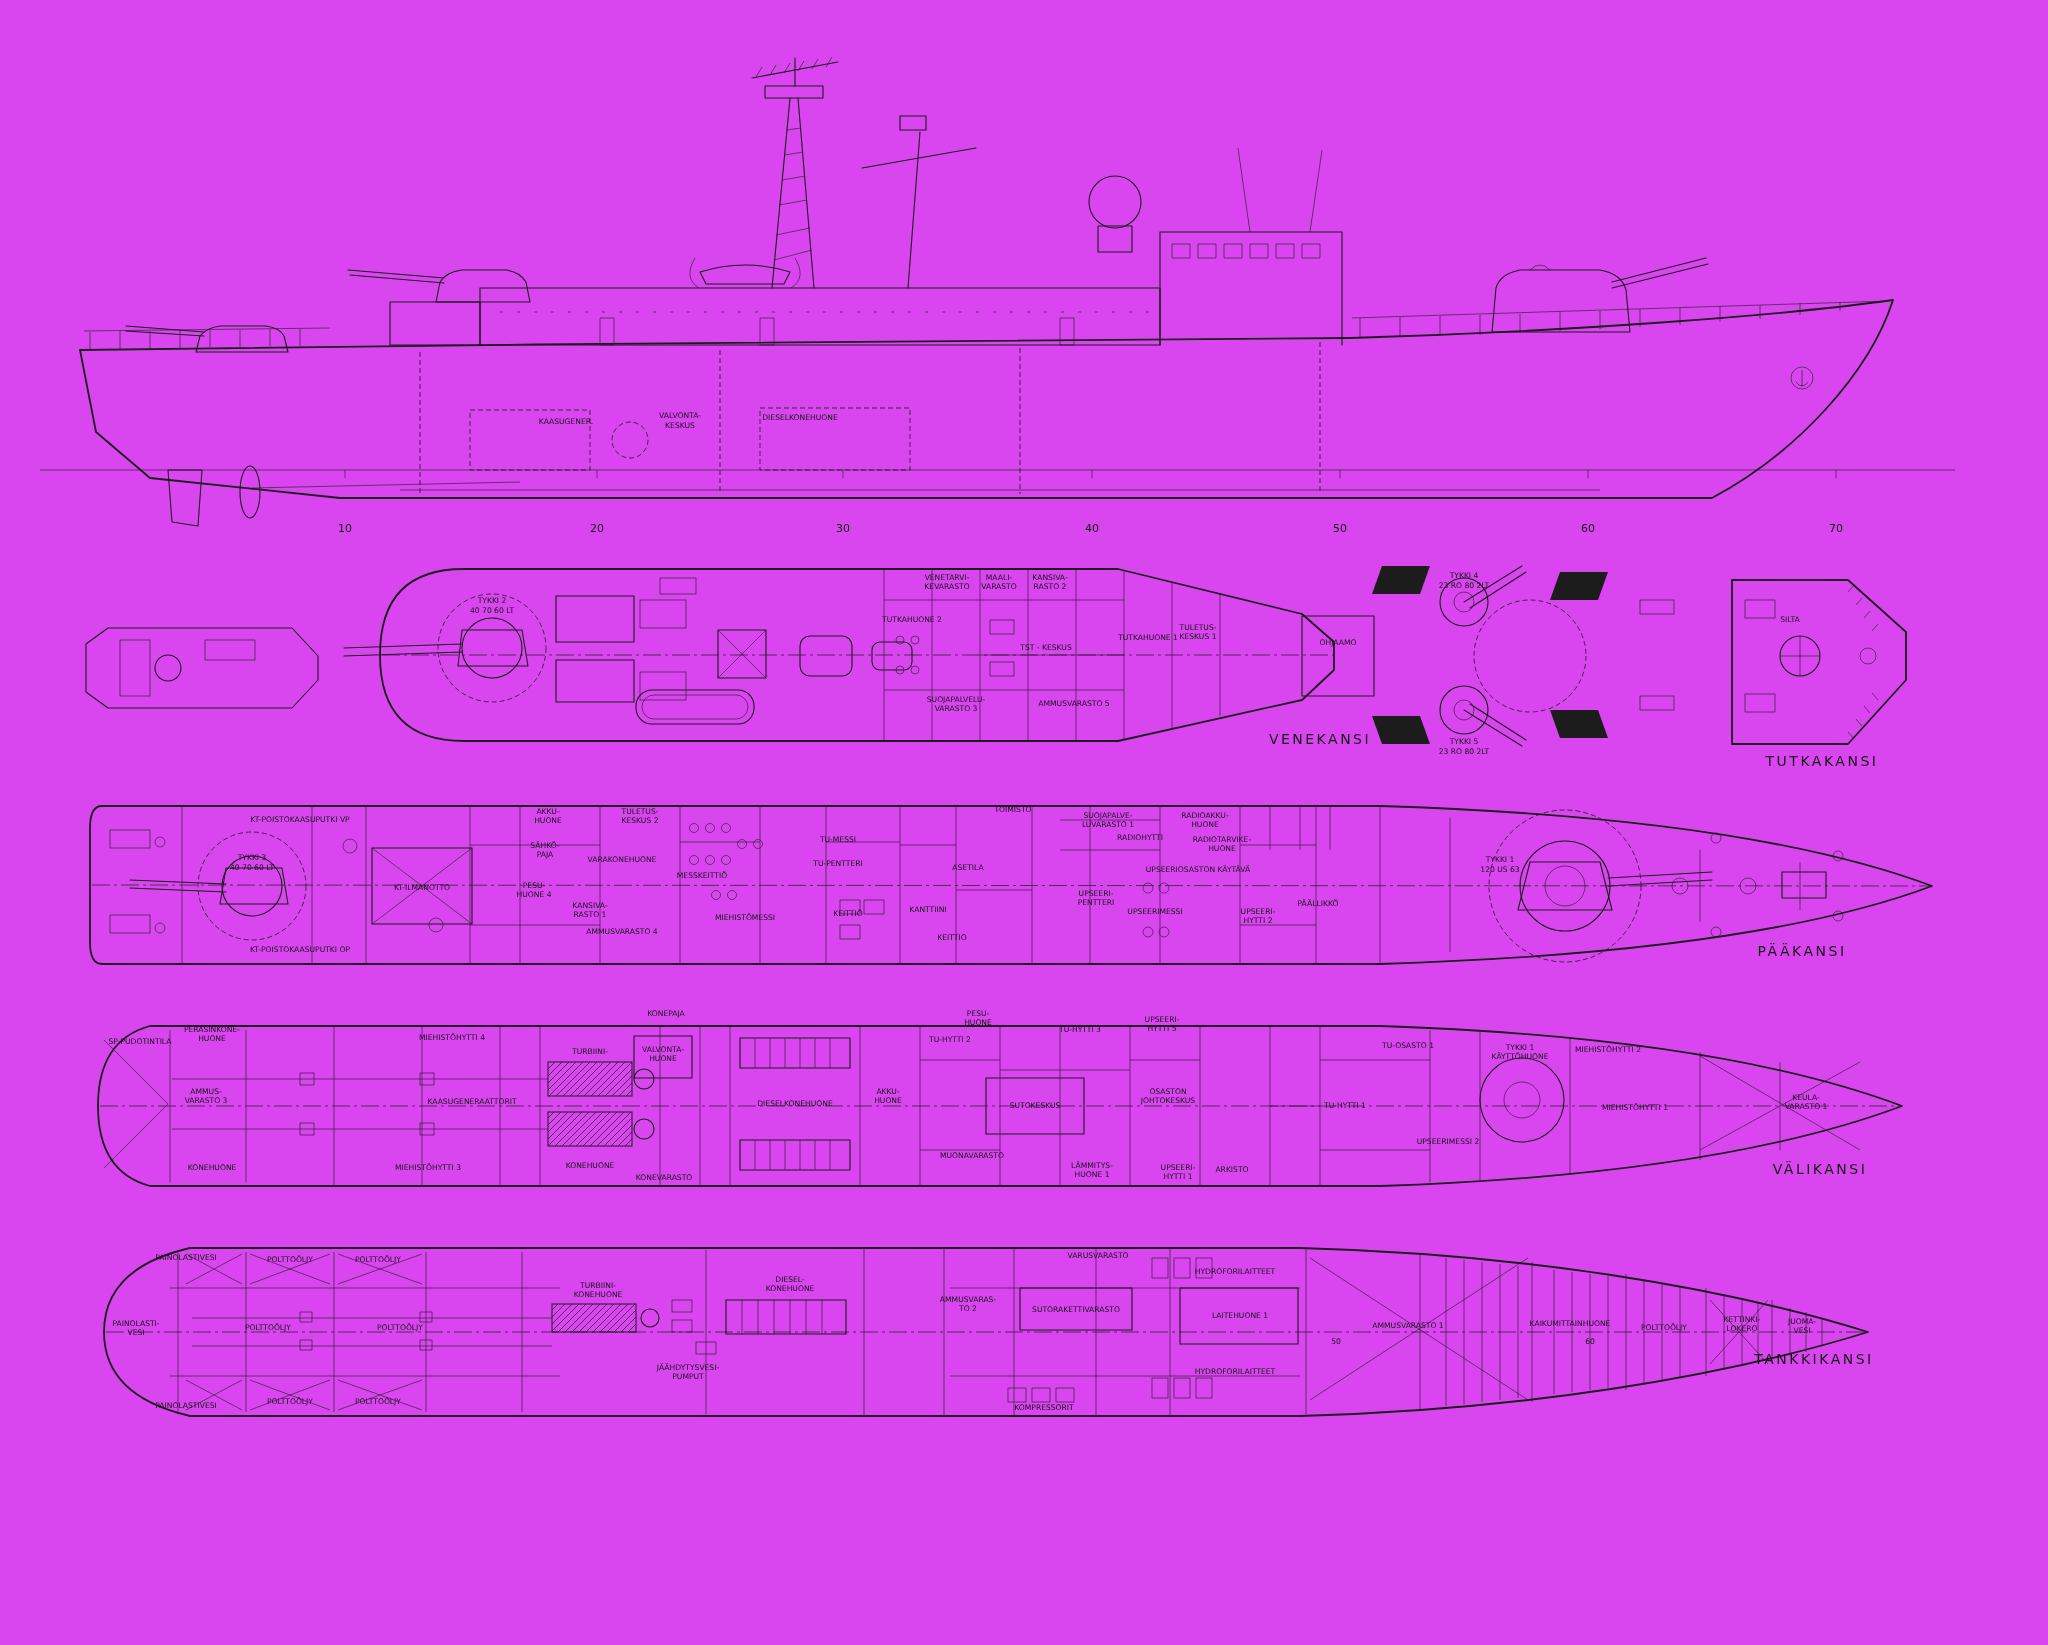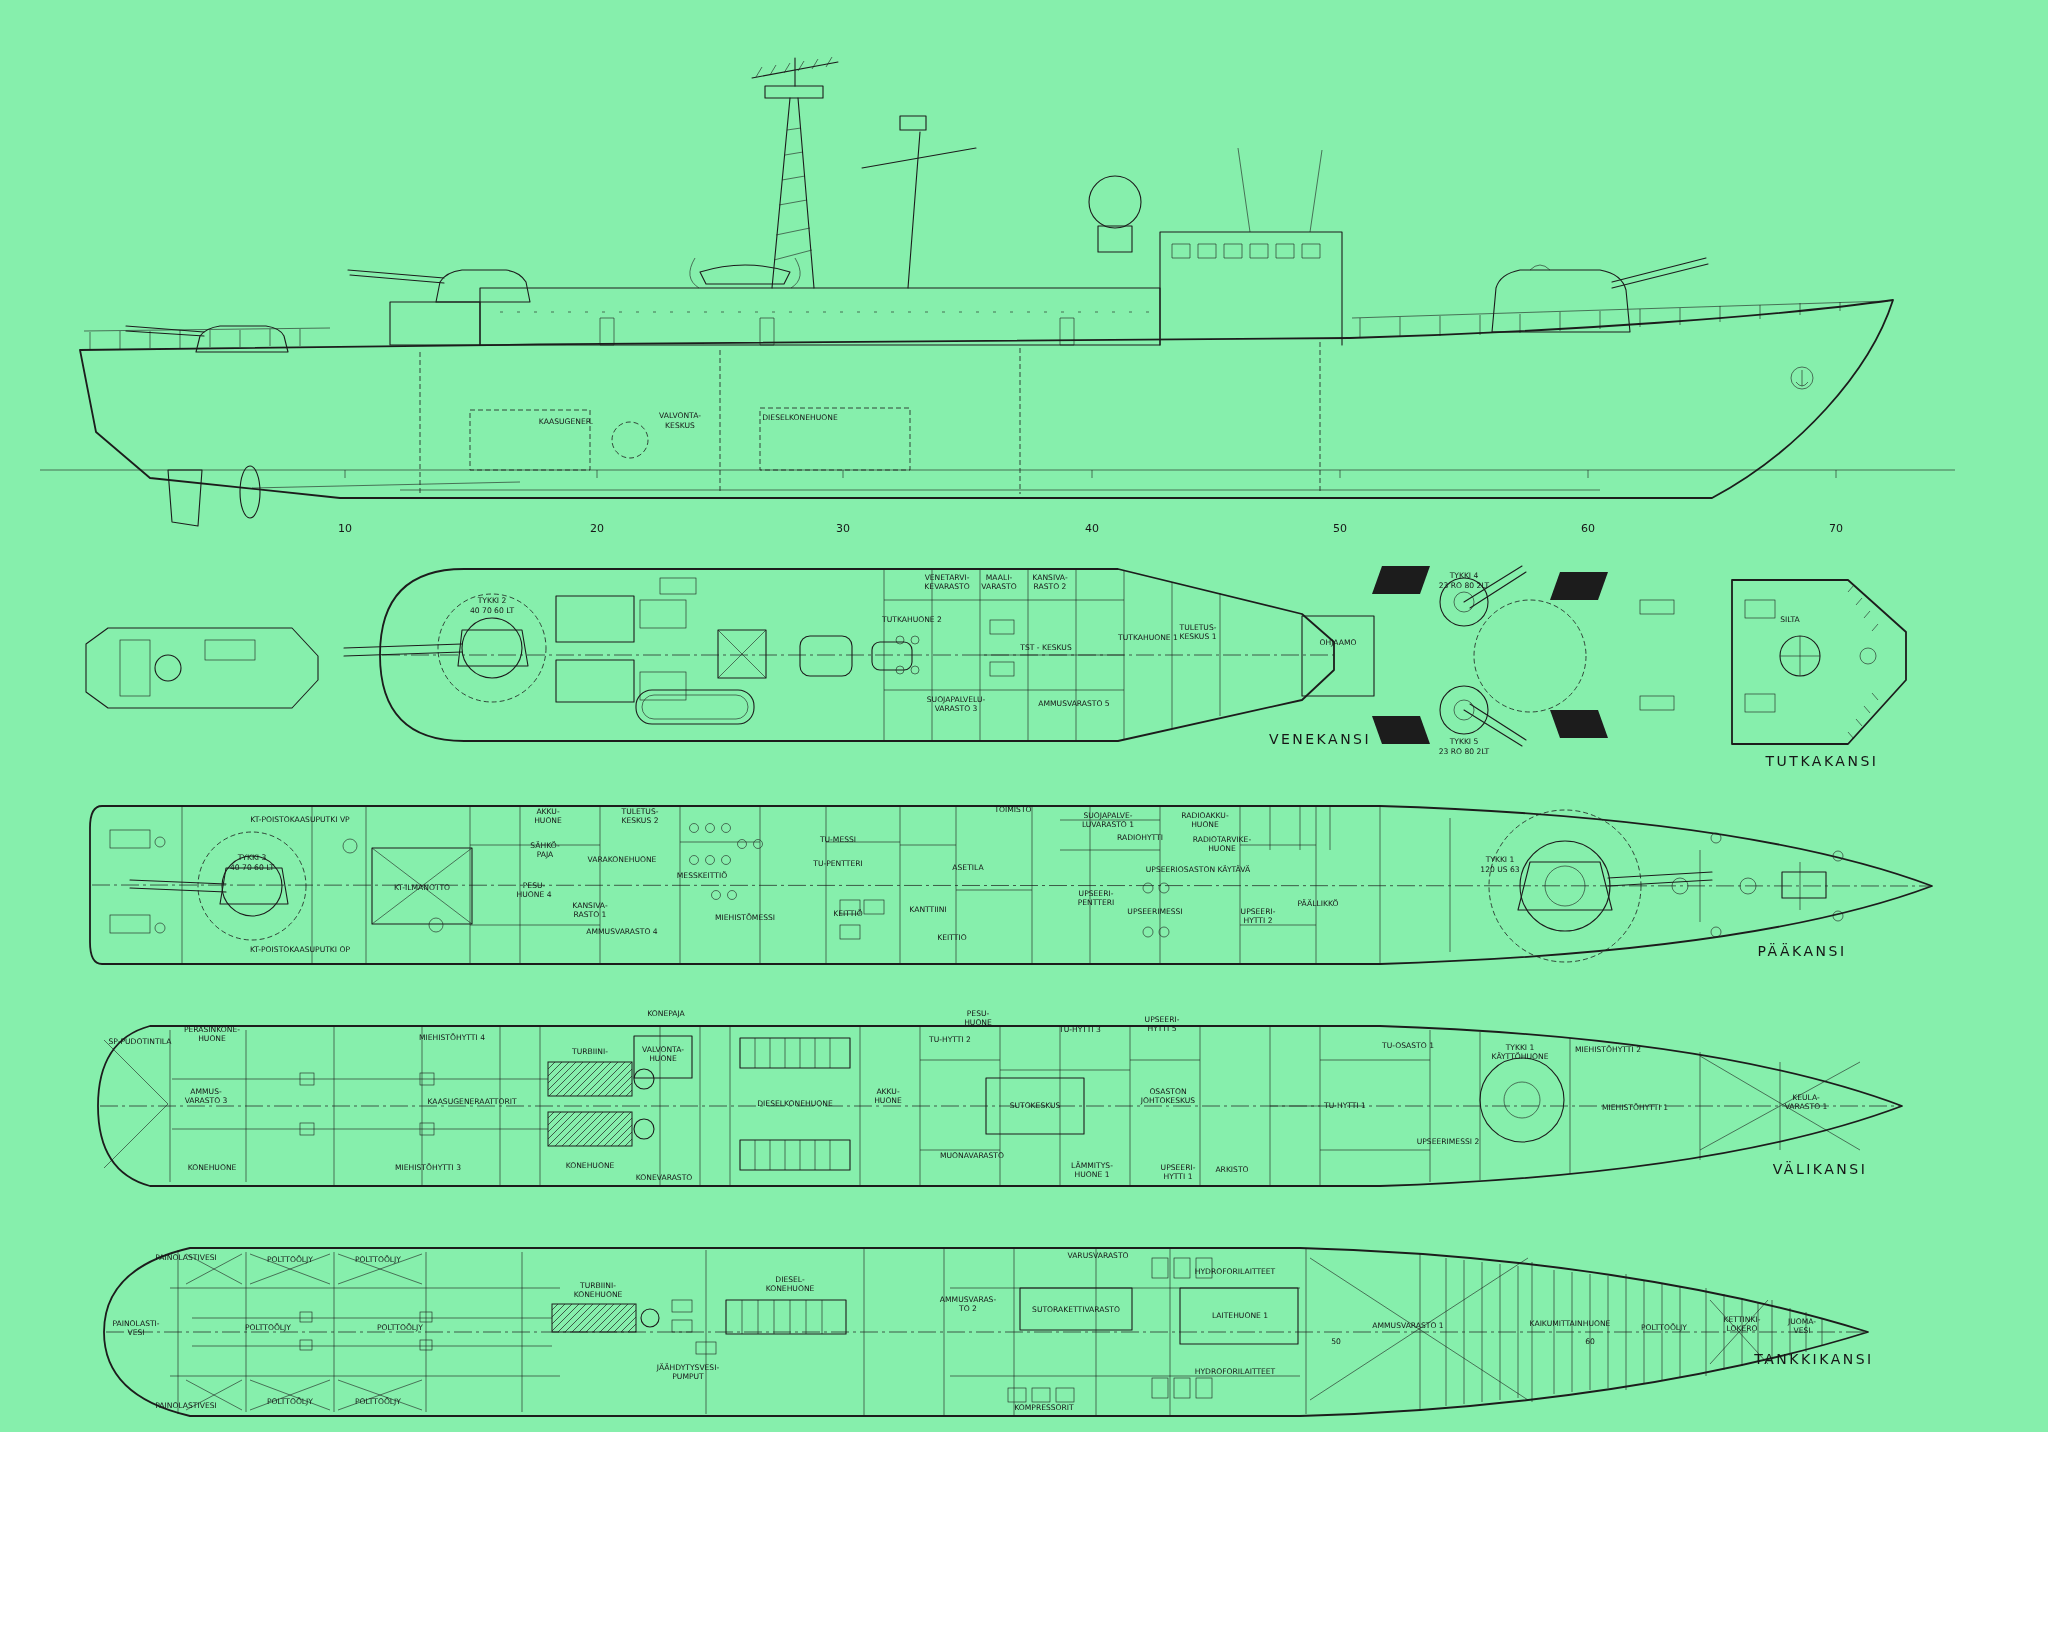--- a/index.html
+++ b/index.html
@@ -1,16 +1,16 @@
 <!DOCTYPE html>
 <html><head>
 <meta charset="utf-8">
 <style>
   html,body{margin:0;padding:0;background:#ffffff;}
-  .sheet{width:2048px;height:1432px;background:#86efac;position:relative;overflow:hidden;}
+  .sheet{width:2048px;height:1645px;background:#d946ef;position:relative;overflow:hidden;}
   svg{display:block;}
   .s{stroke:#1c1c1c;fill:none;stroke-width:1.1;stroke-linejoin:round;stroke-linecap:round;}
   .s2{stroke:#1c1c1c;fill:none;stroke-width:1.8;stroke-linejoin:round;}
   .t{stroke:#1c1c1c;fill:none;stroke-width:0.6;}
   .d{stroke:#1c1c1c;fill:none;stroke-width:0.8;stroke-dasharray:5 3;}
   .cl{stroke:#1c1c1c;fill:none;stroke-width:0.7;stroke-dasharray:18 4 3 4;}
   .blk{fill:#1c1c1c;stroke:none;}
   text{font-family:"DejaVu Sans", sans-serif;fill:#161616;}
   .lbs{font-size:7.6px;text-anchor:middle;}
   .dnm{font-size:14px;letter-spacing:2.5px;text-anchor:middle;}

